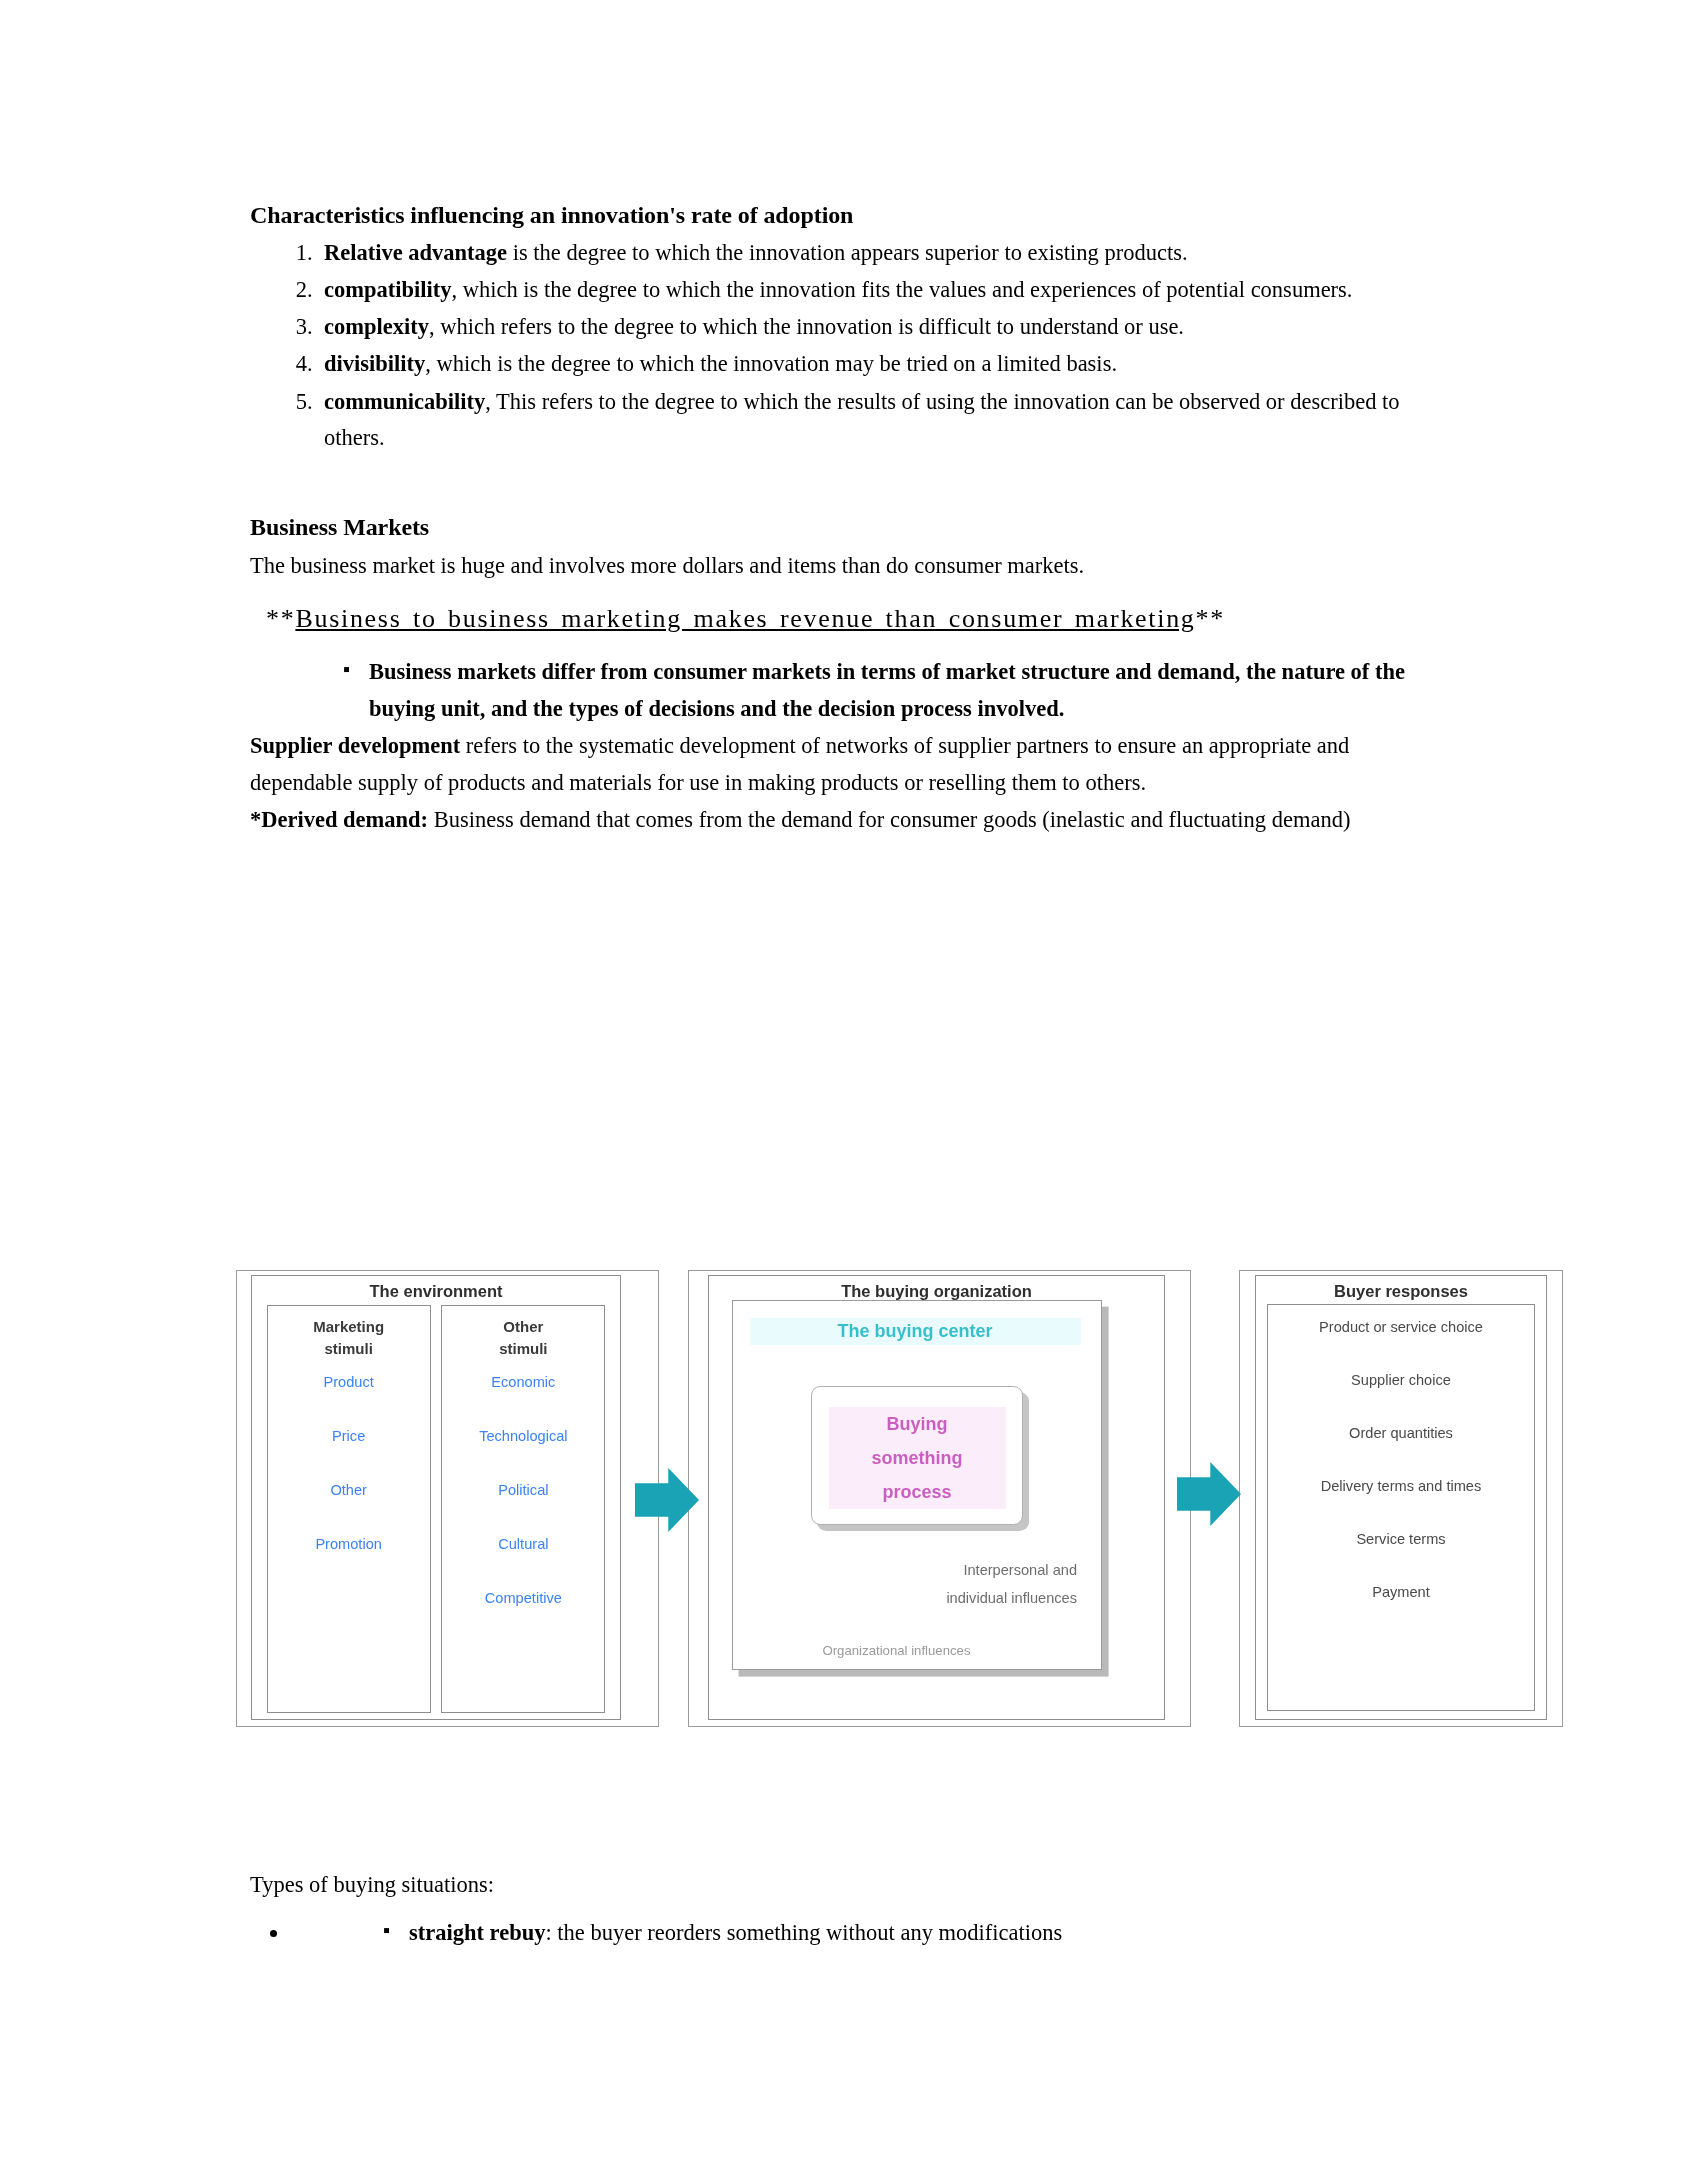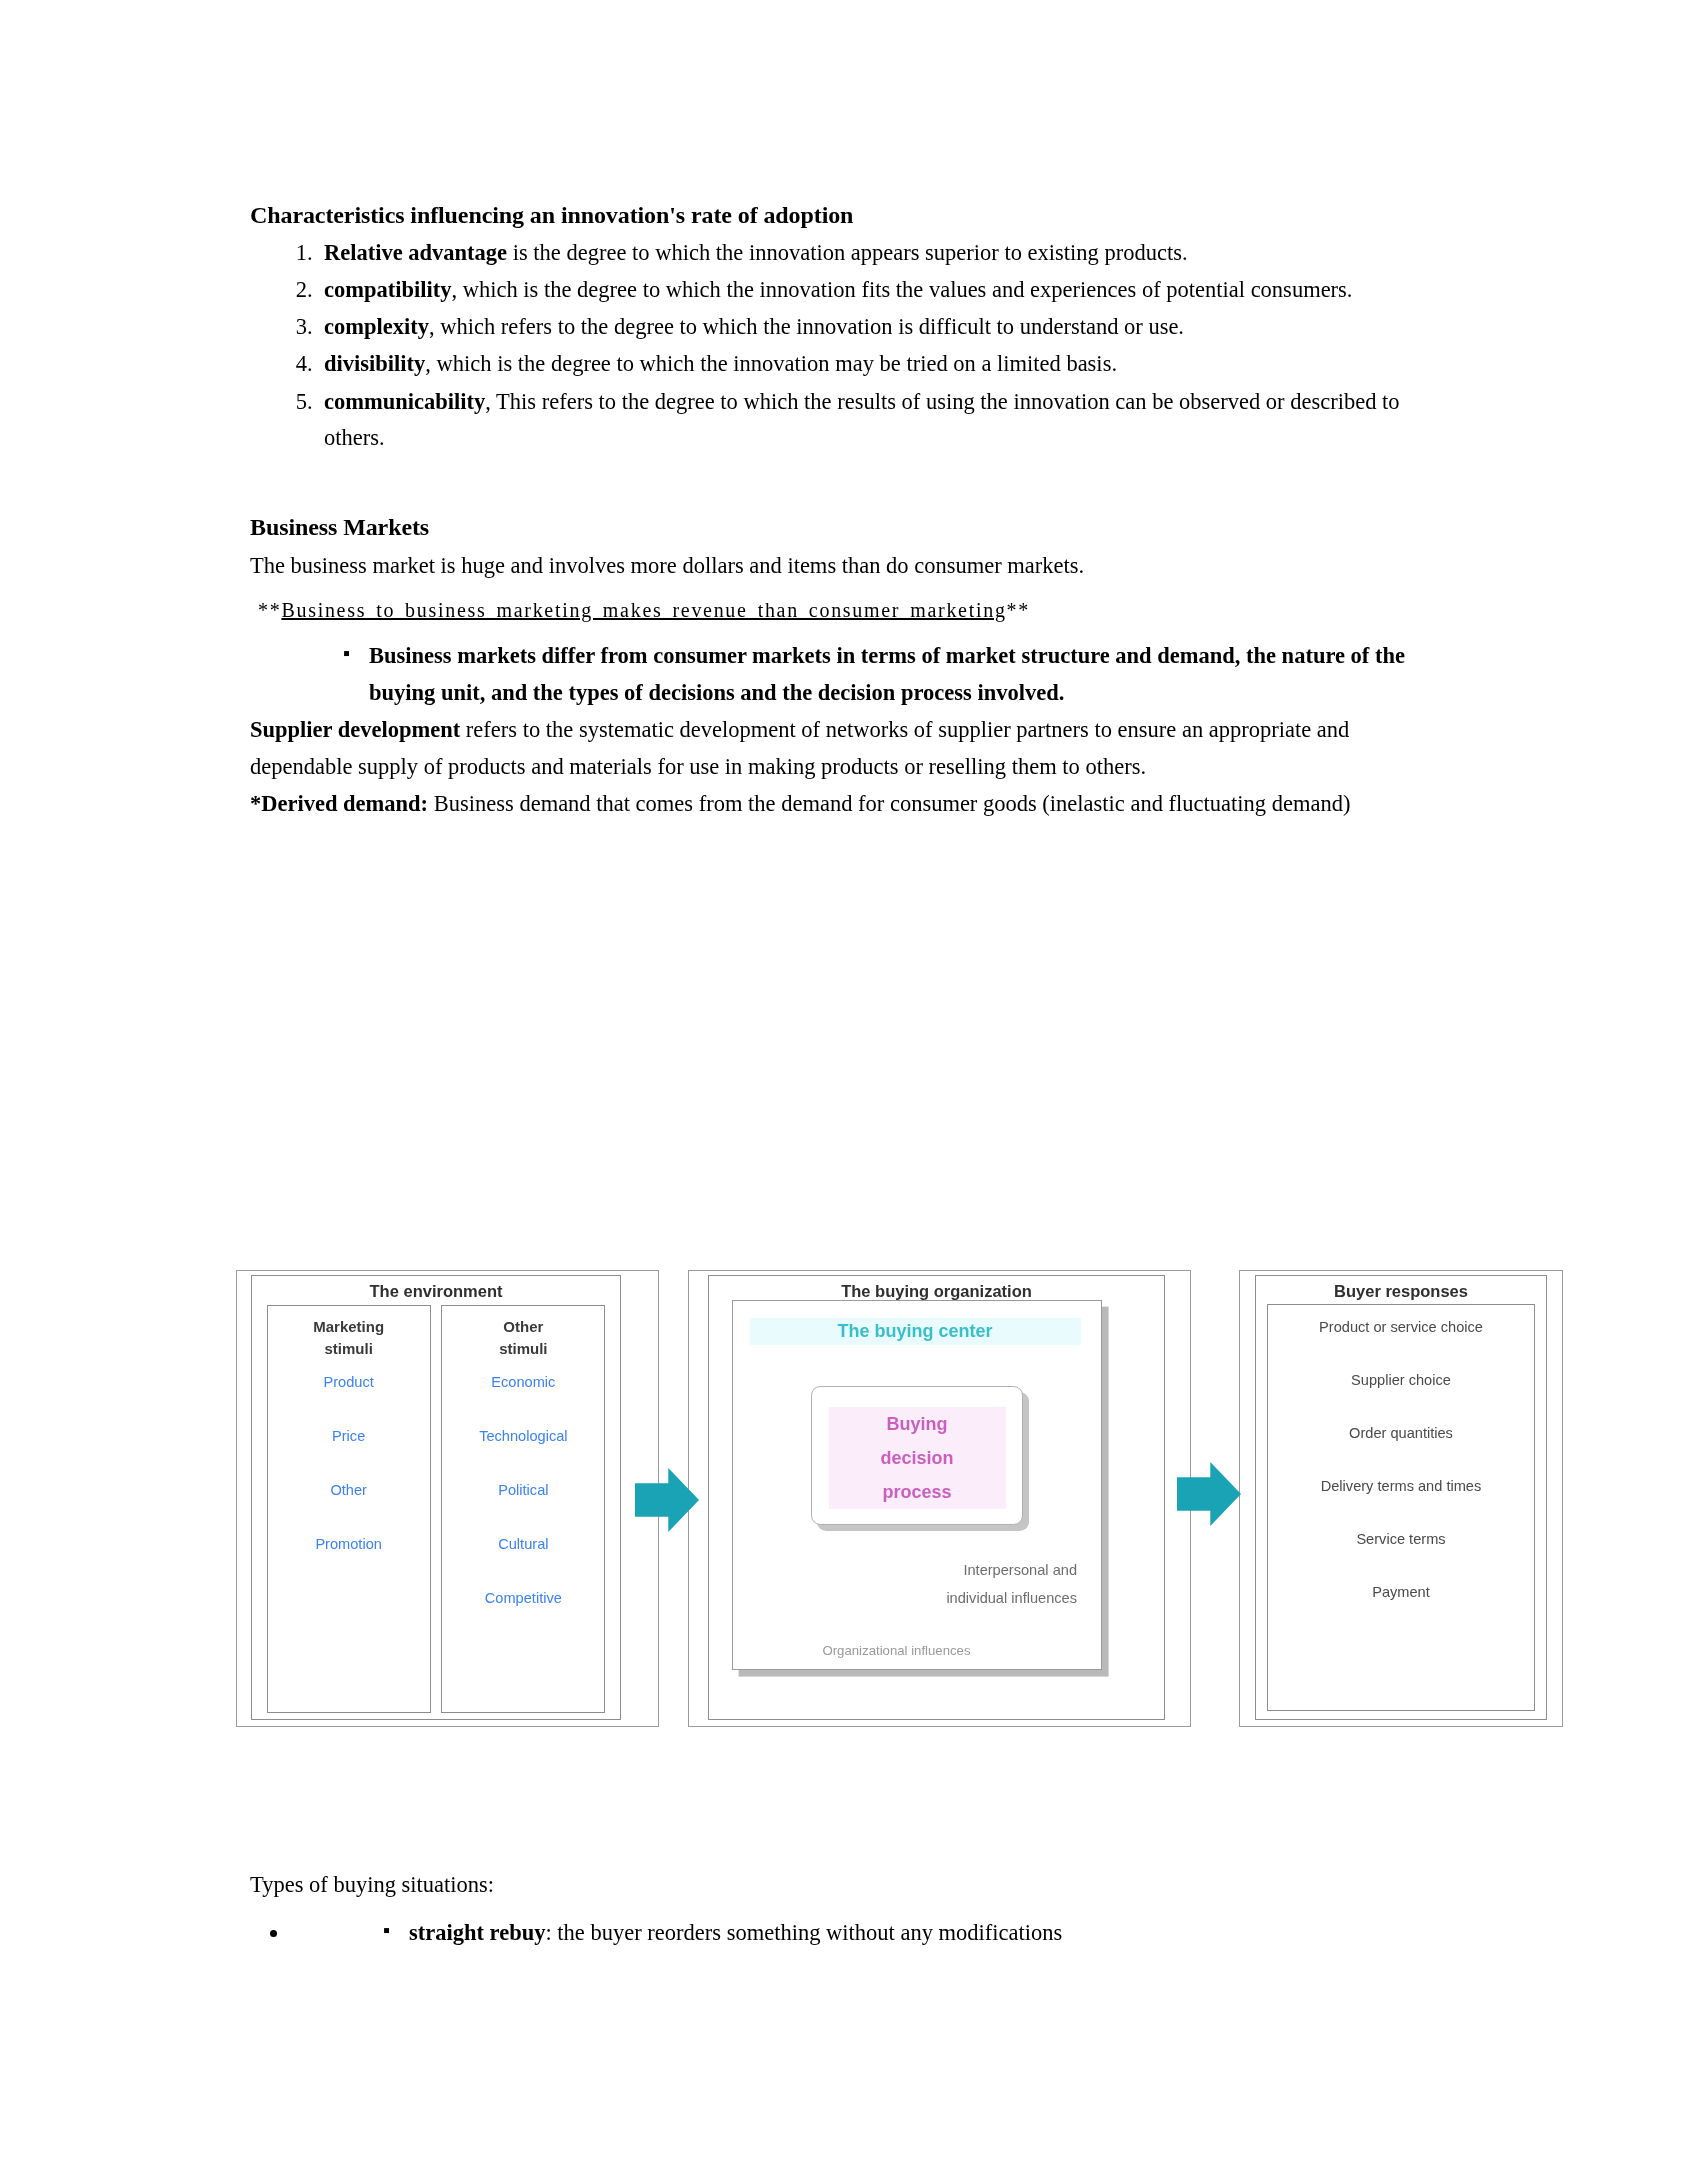--- a/index.html
+++ b/index.html
@@ -64,23 +64,23 @@
   .gap-md { height: 53px; }
 
   .para {
     font-size: 22.5px;
     line-height: 37px;
     margin: 0;
   }
   .para b { font-weight: bold; }
 
   .spaced-underline {
-    font-size: 20px;
-    line-height: 37px;
-    margin: 8px;
+    font-size: 26px;
+    line-height: 37px;
+    margin: 16px;
     letter-spacing: 1.7px;
     word-spacing: 3.3px;
   }
   .spaced-underline .u { text-decoration: underline; }
 
   .ul {
     list-style: none;
     margin: 0;
     padding: 0;
   }
@@ -410,21 +410,21 @@
 
     <div class="panel" id="org">
       <div class="panel-title">The buying organization</div>
       <div class="inner-stack">
         <div class="shadow-box sb1">
           <div class="buying-center">The buying center</div>
 
           <div class="bdp-box">
             <div class="bdp-text">
               <div>Buying</div>
-              <div>decision</div>
+              <div>something</div>
               <div>process</div>
             </div>
           </div>
 
           <div class="infl a">Interpersonal and</div>
           <div class="infl b">individual influences</div>
 
           <div class="org-footer">Organizational influences</div>
         </div>
       </div>

